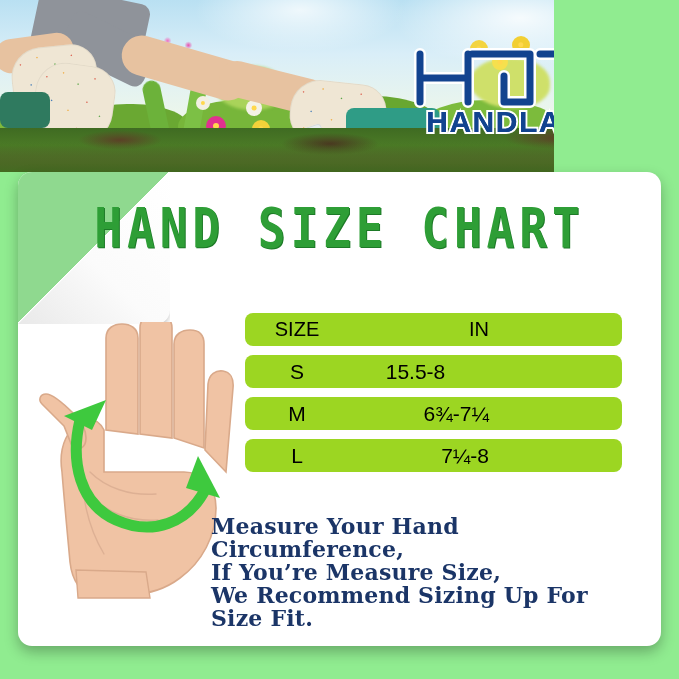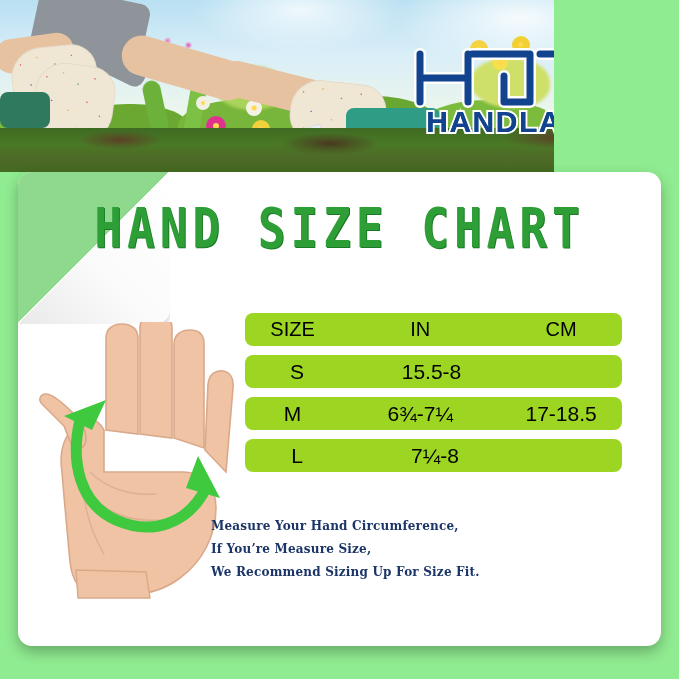--- a/index.html
+++ b/index.html
@@ -106,33 +106,33 @@
     text-shadow:1px 1px 0 #1d7a27;
     transform:scaleY(1.18);transform-origin:center top;
     white-space:nowrap;
   }
 
   
   .tbl{position:absolute;left:245px;top:313px;width:377px;}
   .row{
     display:flex;align-items:center;height:33px;margin-bottom:9px;
     background:#9cd622;border-radius:8px;
-    font-size:21px;color:#000;gap:16px;
+    font-size:21px;color:#000;
   }
   .row .c{text-align:center;}
   .c.size{width:104px;}
-  .c.inch{width:140px;}
+  .c.inch{width:140px;text-align:right;}
   .c.cm{width:133px;}
   .row.head{font-size:20px;}
 
   
   .note{
     position:absolute;left:211px;top:515px;width:430px;
     font-family:"DejaVu Serif", serif;
-    font-weight:700;font-size:12px;line-height:23px;
+    font-weight:700;font-size:22px;line-height:23px;
     color:#1b3567;letter-spacing:.2px;
   }
 
   
   .hand{position:absolute;left:34px;top:322px;width:200px;height:280px;}
   .hand svg{display:block;}
 </style>
 </head>
 <body>
 
@@ -264,32 +264,30 @@
       <g fill="#3ec93e">
         <path d="M186 176 L164 134 L152 166 Z"></path>
       </g>
     </svg>
   </div>
 
   <div class="tbl">
     <div class="row head">
       <div class="c size">SIZE</div>
       <div class="c inch">IN</div>
-      <div class="c cm">CM</div>
     </div>
 
     <div class="row">
       <div class="c size">S</div>
       <div class="c cm">15.5-8</div>
     </div>
 
     <div class="row">
       <div class="c size">M</div>
       <div class="c inch">6¾-7¼</div>
-      <div class="c cm">17-18.5</div>
     </div>
 
     <div class="row">
       <div class="c size">L</div>
       <div class="c inch">7¼-8</div>
     </div>
   </div>
 
   <div class="note">
     <div>Measure Your Hand Circumference,</div>

